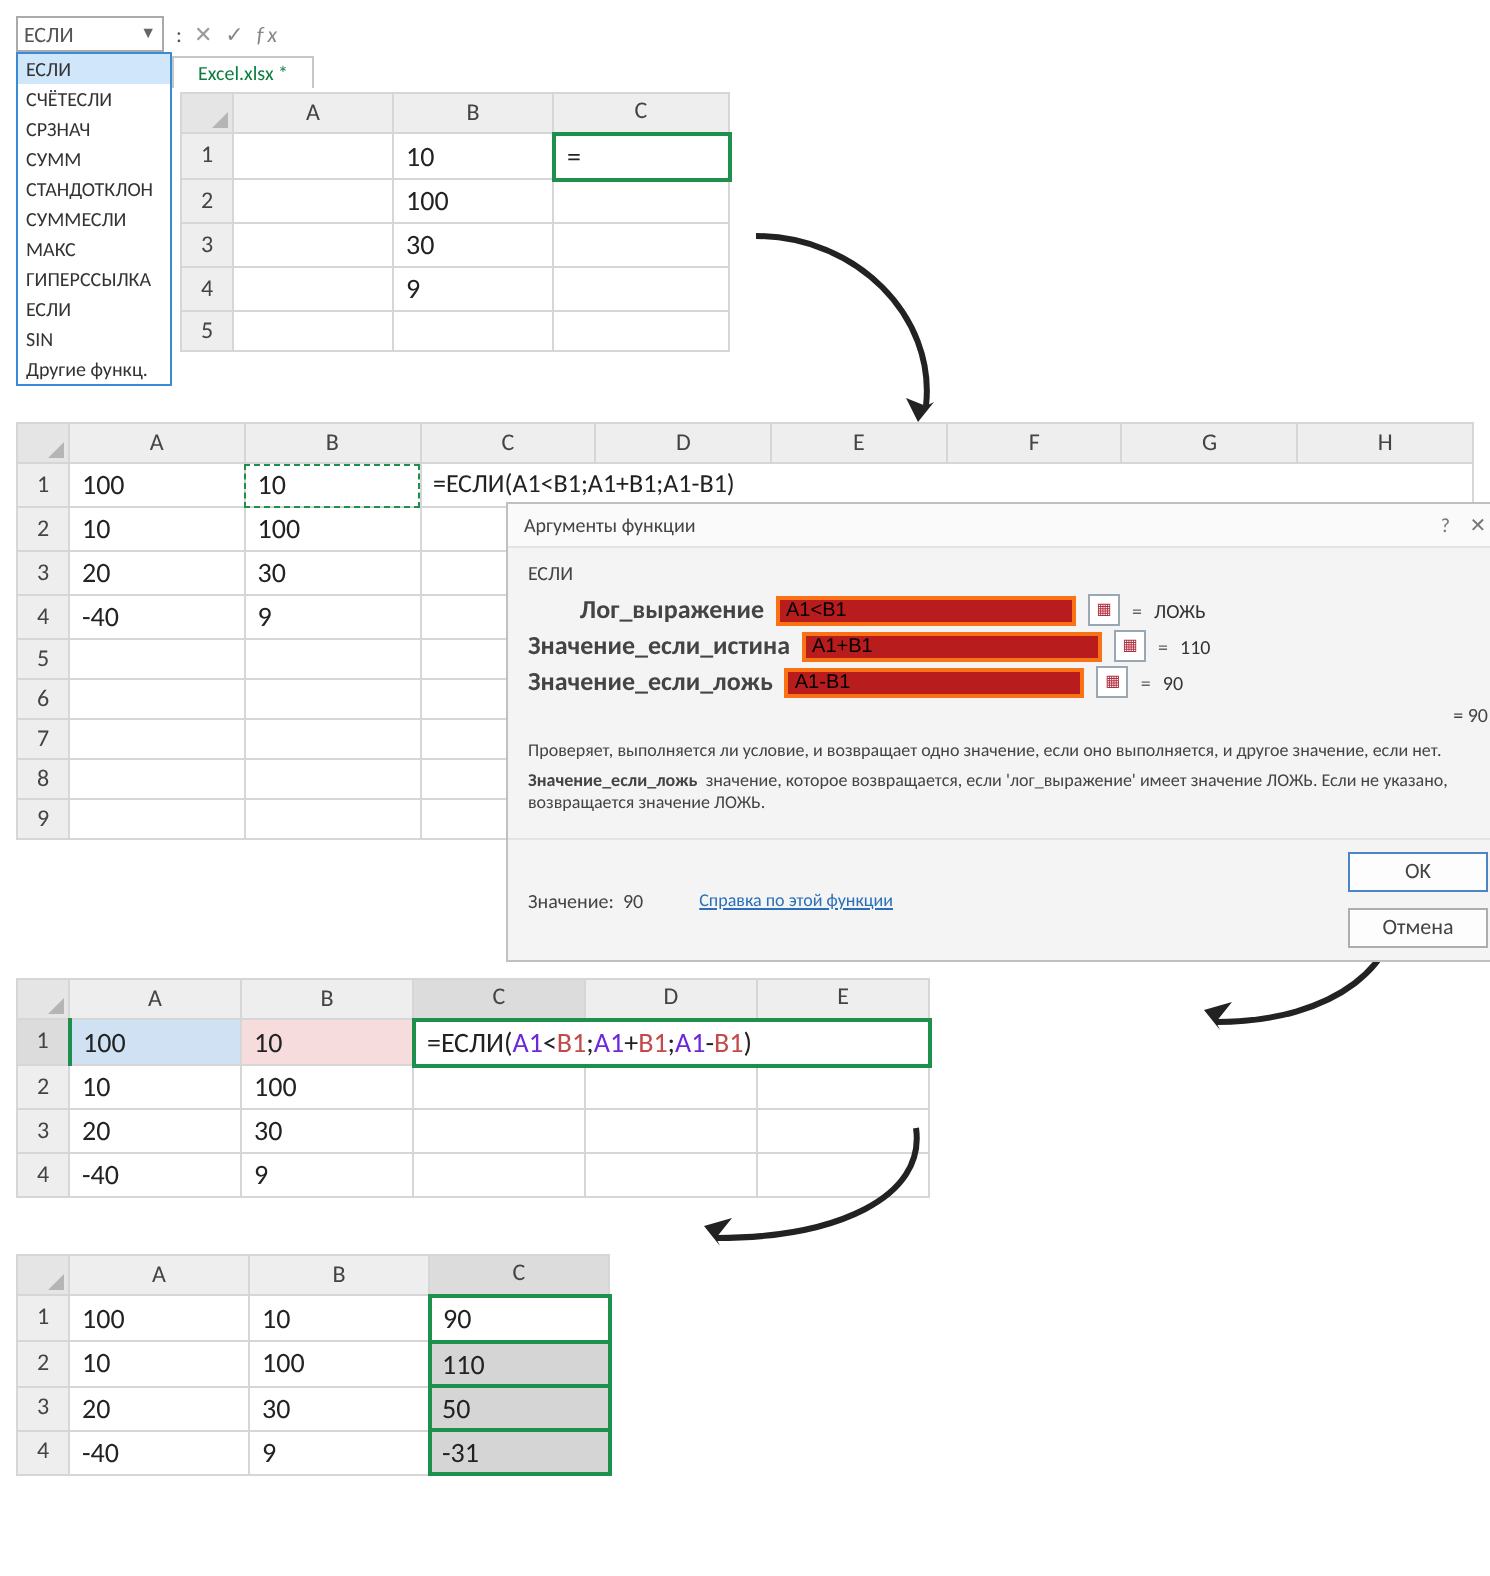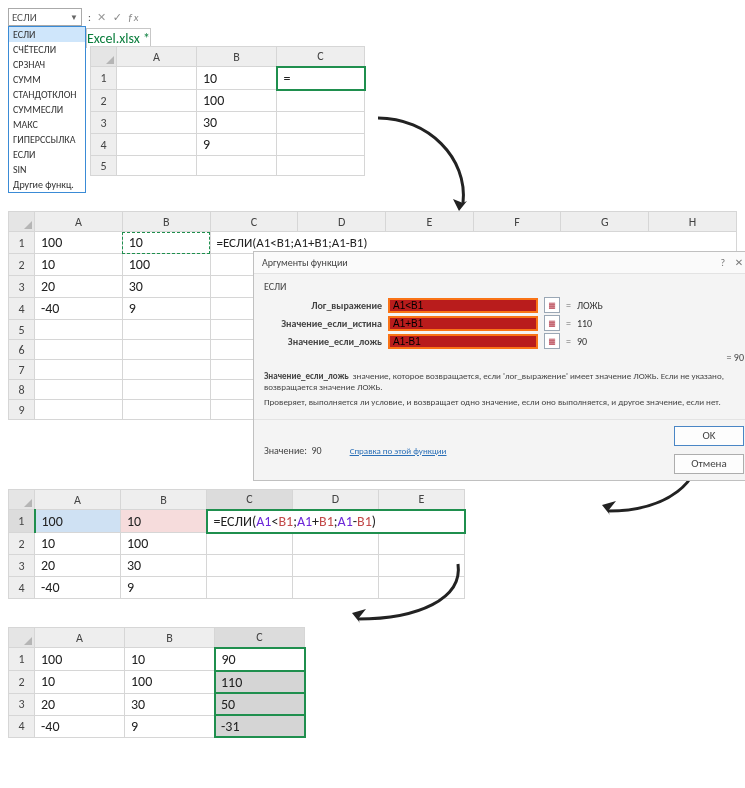--- a/index.html
+++ b/index.html
@@ -36,23 +36,23 @@
   .namebox .caret { font-size: 8px; color: #666; }
   .fx { color: #888; font-size: 11px; letter-spacing: 2px; }
   .fx .cancel { color: #999; }
   .fx .accept { color: #888; }
   .tab {
     position: absolute;
     top: 20px; left: 78px;
     background: #fff;
     border: 1px solid #c7c7c7;
     border-bottom: none;
-    font-size: 14px;
+    font-size: 10px;
     color: #0a7d3c;
-    padding: 1px 0;
+    padding: 1px 12px;
   }
   .dropdown {
     position: absolute;
     top: 18px; left: 0;
     width: 78px;
     border: 1px solid #3a8bd6;
     background: #fff;
     z-index: 5;
     font-size: 10px;
     color: #333;
@@ -118,21 +118,21 @@
     padding: 4px 8px;
     font-size: 10px;
     display: flex; justify-content: space-between; align-items: center;
     background: #fafafa;
     border-bottom: 1px solid #e3e3e3;
   }
   .dialog-title .winbtns span { display:inline-block; width:14px; text-align:center; color:#777; cursor:default; }
   .dialog-body { padding: 6px 10px 8px 10px; }
   .dialog-body .fn { font-size: 10px; margin-bottom: 4px; }
   .argrow { display:flex; align-items:center; gap:6px; margin: 2px 0; }
-  .argrow .lbl { flex: 0 0 118px; text-align: right; font-weight: bold; font-size: 10px; }
+  .argrow .lbl { flex: 0 0 118px; text-align: right; font-weight: bold; font-size: 13px; }
   .argrow input {
     flex: 0 0 150px; height: 15px;
     border: 2px solid #f97316;
     font-size: 10px; padding: 0 3px; background:#b91c1c;
   }
   .argrow .refbtn {
     width: 16px; height: 16px; border:1px solid #9aa7b5;
     background:#fff; display:flex; align-items:center; justify-content:center;
     font-size:8px; color:#b03040;
   }
@@ -402,25 +402,25 @@
         <div class="lbl">Значение_если_ложь</div>
         <input value="A1-B1" style="">
         <div class="refbtn">▦</div>
         <span class="eq">=</span>
         <span class="res">90</span>
       </div>
       <div class="resultline">
         <span class="eq">=</span>
         <span>90</span>
       </div>
+      <div class="desc">Проверяет, выполняется ли условие, и возвращает одно значение, если оно выполняется, и другое значение, если нет.</div>
       <div class="desc">
         <b>Значение_если_ложь</b>&nbsp;
         <span>значение, которое возвращается, если 'лог_выражение' имеет значение ЛОЖЬ. Если не указано, возвращается значение ЛОЖЬ.</span>
       </div>
-      <div class="desc">Проверяет, выполняется ли условие, и возвращает одно значение, если оно выполняется, и другое значение, если нет.</div>
     </div>
     <div class="dialog-footer">
       <div class="left">
         <span>
           <span>Значение:</span>
           &nbsp;<span>90</span>
         </span>
         <a>Справка по этой функции</a>
       </div>
       <div style="display:flex; gap:8px;flex-direction:column;">

